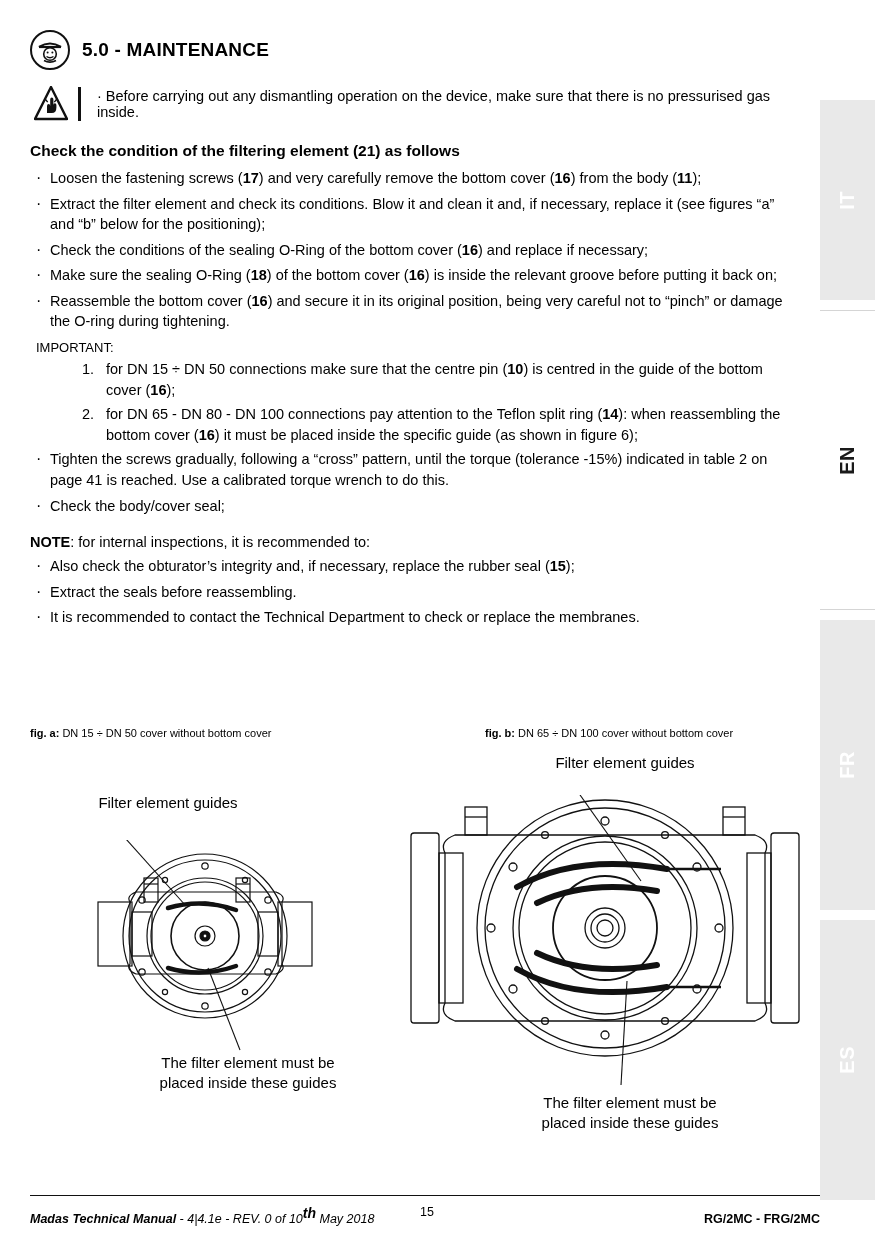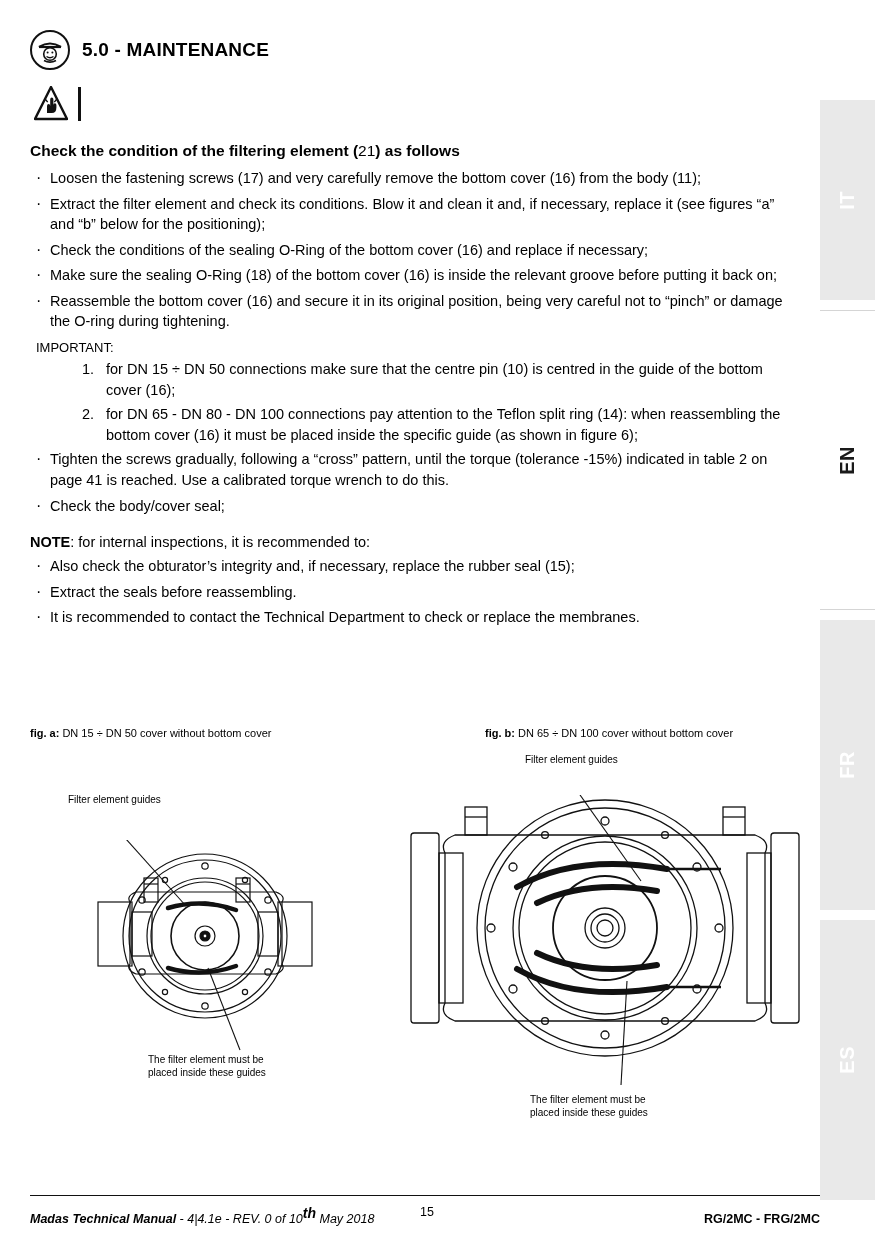--- a/index.html
+++ b/index.html
@@ -121,42 +121,42 @@
     margin-bottom: 4px;
   }
   ol.num > li .num {
     position: absolute; left: 0; top: 0;
   }
   .note-head {
     font-size: 14.5px;
     margin: 18px 0 6px 0;
   }
   .note-head b { font-weight: bold; }
-  b.ref { font-weight: normal; }
+  b.ref { font-weight: bold; }
 
   
   .figures {
     position: absolute;
     left: 30px;
     top: 715px;
     width: 790px;
     height: 430px;
   }
   .fig-cap {
     position: absolute;
     font-size: 11px;
   }
   .fig-cap b { font-weight: bold; }
   .fig-a-cap { left: 0px;   top: 12px; }
   .fig-b-cap { left: 455px; top: 12px; }
 
   .fig-label {
     position: absolute;
-    font-size: 10px;
-    text-align: left;
+    font-size: 15px;
+    text-align: center;
     line-height: 1.3;
   }
   .lbl-a-top    { left: 38px;  top: 78px;  width: 200px; }
   .lbl-a-bottom { left: 118px; top: 338px; width: 200px; }
   .lbl-b-top    { left: 495px; top: 38px;  width: 200px; }
   .lbl-b-bottom { left: 500px; top: 378px; width: 200px; }
 
   .fig-svg { position: absolute; }
   .fig-a-svg { left: 60px;  top: 125px; }
   .fig-b-svg { left: 375px; top: 80px; }
@@ -216,20 +216,21 @@
 
   <div class="warning-row">
     <div class="warn-icon">
       <svg width="34" height="36" viewBox="0 0 34 36">
         <path d="M17 1 L33 33 L1 33 Z" fill="none" stroke="#111" stroke-width="2.4" stroke-linejoin="round"></path>
         <path d="M13 27 v-7 q0 -2 1.6 -2 q1.6 0 1.6 2 v-6.5 q0 -2 1.6 -2 q1.6 0 1.6 2 v5.5 q0 -1.8 1.5 -1.8 q1.5 0 1.5 1.8 v2.4 q0 5.6 -4.6 5.6 z" fill="#111"></path>
         <path d="M11.5 13.5 l2.2 2.6 M22.5 13.5 l-2.2 2.6" stroke="#111" stroke-width="1.4"></path>
       </svg>
     </div>
     <div class="warn-divider"></div>
+    <div class="warn-text">· Before carrying out any dismantling operation on the device, make sure that there is no pressurised gas inside.</div>
   </div>
 
   <div class="bold-line">
     Check the condition of the filtering element (<b class="ref">21</b>) as follows
   </div>
 
   <ul class="dash">
     <li>Loosen the fastening screws (<b class="ref">17</b>) and very carefully remove the bottom cover (<b class="ref">16</b>) from the body (<b class="ref">11</b>);</li>
     <li>Extract the filter element and check its conditions. Blow it and clean it and, if necessary, replace it (see figures “a” and “b” below for the positioning);</li>
     <li>Check the conditions of the sealing O-Ring of the bottom cover (<b class="ref">16</b>) and replace if necessary;</li>

